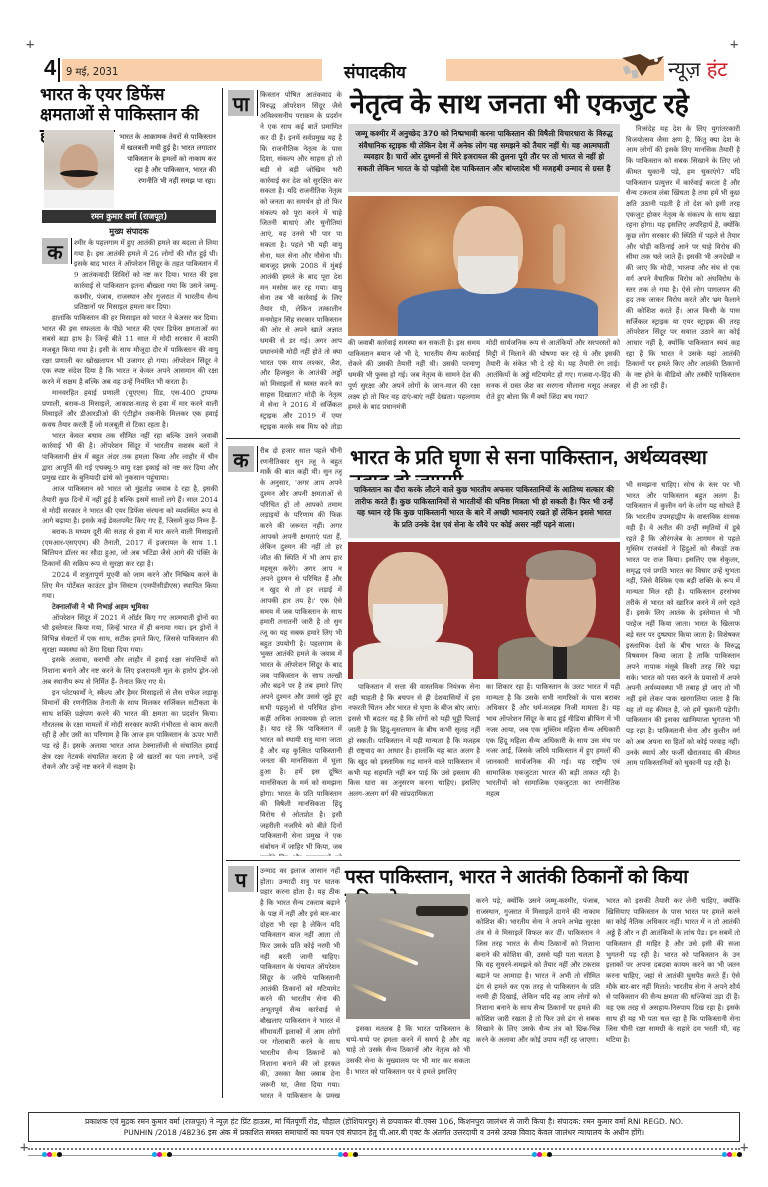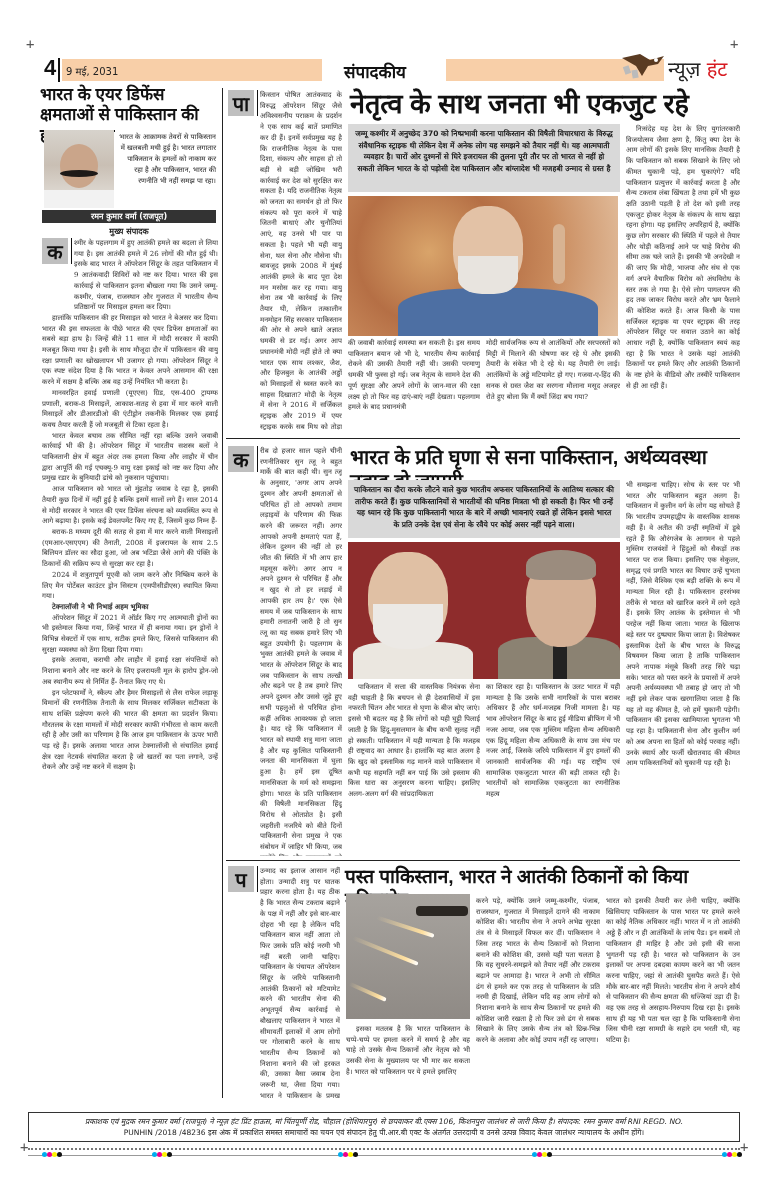--- a/index.html
+++ b/index.html
@@ -106,21 +106,21 @@
   <div class="author-name">रमन कुमार वर्मा (राजपूत)</div>
   <div class="author-role">मुख्य संपादक</div>
 </div>
 <div class="dropcap" style="left:42px;top:238px;">क</div>
 <div class="col" style="left:42px;top:238px;width:176px;height:860px;">
   <p style="text-indent:0;padding-left:32px;">श्मीर के पहलगाम में हुए आतंकी हमले का बदला ले लिया गया है। इस आतंकी हमले में 26 लोगों की मौत हुई थी। इसके बाद भारत ने ऑपरेशन सिंदूर के तहत पाकिस्तान में 9 आतंकवादी शिविरों को नष्ट कर दिया। भारत की इस कार्रवाई से पाकिस्तान इतना बौखला गया कि उसने जम्मू-कश्मीर, पंजाब, राजस्थान और गुजरात में भारतीय सैन्य प्रतिष्ठानों पर मिसाइल हमला कर दिया।</p>
   <p>हालांकि पाकिस्तान की हर मिसाइल को भारत ने बेअसर कर दिया। भारत की इस सफलता के पीछे भारत की एयर डिफेंस क्षमताओं का सबसे बड़ा हाथ है। जिन्हें बीते 11 साल में मोदी सरकार में काफी मजबूत किया गया है। इसी के साथ मौजूदा दौर में पाकिस्तान की वायु रक्षा प्रणाली का खोखलापन भी उजागर हो गया। ऑपरेशन सिंदूर ने एक स्पष्ट संदेश दिया है कि भारत न केवल अपने आसमान की रक्षा करने में सक्षम है बल्कि अब वह उन्हें नियंत्रित भी करता है।</p>
   <p>मानवरहित हवाई प्रणाली (यूएएस) ग्रिड, एस-400 ट्रायम्फ प्रणाली, बराक-8 मिसाइलें, आकाश-सतह से हवा में मार करने वाली मिसाइलें और डीआरडीओ की एंटीड्रोन तकनीकें मिलकर एक हवाई कवच तैयार करती हैं जो मजबूती से टिका रहता है।</p>
   <p>भारत केवल बचाव तक सीमित नहीं रहा बल्कि उसने जवाबी कार्रवाई भी की है। ऑपरेशन सिंदूर में भारतीय सशस्त्र बलों ने पाकिस्तानी क्षेत्र में बहुत अंदर तक हमला किया और लाहौर में चीन द्वारा आपूर्ति की गई एचक्यू-9 वायु रक्षा इकाई को नष्ट कर दिया और प्रमुख रडार के बुनियादी ढांचे को नुकसान पहुंचाया।</p>
   <p>आज पाकिस्तान को भारत जो मुंहतोड़ जवाब दे रहा है, इसकी तैयारी कुछ दिनों में नहीं हुई है बल्कि इसमें सालों लगे हैं। साल 2014 से मोदी सरकार ने भारत की एयर डिफेंस संरचना को व्यवस्थित रूप से आगे बढ़ाया है। इसके कई डेवलपमेंट किए गए हैं, जिसमें कुछ निम्न हैं-</p>
-  <p>बराक-8 मध्यम दूरी की सतह से हवा में मार करने वाली मिसाइलों (एमआर-एसएएम) की तैनाती, 2008 में इजरायल के साथ 2.5 बिलियन डॉलर का सौदा हुआ, जो अब भटिंडा जैसे आगे की पंक्ति के ठिकानों की सक्रिय रूप से सुरक्षा कर रहा है।</p>
+  <p>बराक-8 मध्यम दूरी की सतह से हवा में मार करने वाली मिसाइलों (एमआर-एसएएम) की तैनाती, 2017 में इजरायल के साथ 1.1 बिलियन डॉलर का सौदा हुआ, जो अब भटिंडा जैसे आगे की पंक्ति के ठिकानों की सक्रिय रूप से सुरक्षा कर रहा है।</p>
   <p>2024 में शत्रुतापूर्ण यूएवी को जाम करने और निष्क्रिय करने के लिए मैन पोर्टेबल काउंटर ड्रोन सिस्टम (एमपीसीडीएस) स्थापित किया गया।</p>
   <p style="font-weight:bold;">टेक्नालॉजी ने भी निभाई अहम भूमिका</p>
   <p>ऑपरेशन सिंदूर में 2021 में ऑर्डर किए गए आत्मघाती ड्रोनों का भी इस्तेमाल किया गया, जिन्हें भारत में ही बनाया गया। इन ड्रोनों ने विभिन्न सेक्टरों में एक साथ, सटीक हमले किए, जिससे पाकिस्तान की सुरक्षा व्यवस्था को ठेंगा दिखा दिया गया।</p>
   <p>इसके अलावा, कराची और लाहौर में हवाई रक्षा संपत्तियों को निशाना बनाने और नष्ट करने के लिए इजरायली मूल के हारोप ड्रोन-जो अब स्थानीय रूप से निर्मित हैं- तैनात किए गए थे।</p>
   <p>इन प्लेटफार्मों ने, स्कैल्प और हैमर मिसाइलों से लैस राफेल लड़ाकू विमानों की रणनीतिक तैनाती के साथ मिलकर सर्जिकल सटीकता के साथ शक्ति प्रक्षेपण करने की भारत की क्षमता का प्रदर्शन किया। गौरतलब के रक्षा मामलों में मोदी सरकार काफी गंभीरता से काम करती रही है और उसी का परिणाम है कि आज हम पाकिस्तान के ऊपर भारी पड़ रहे हैं। इसके अलावा भारत आज टेक्नालॉजी से संचालित हवाई क्षेत्र रक्षा नेटवर्क संचालित करता है जो खतरों का पता लगाने, उन्हें रोकने और उन्हें नष्ट करने में सक्षम है।</p>
 </div>
 
 <div class="vrule" style="left:222px;top:88px;height:1010px;"></div>
 
 <div class="headline h-main1">नेतृत्व के साथ जनता भी एकजुट रहे</div>
@@ -189,21 +189,21 @@
   <p>इसका मतलब है कि भारत पाकिस्तान के चप्पे-चप्पे पर हमला करने में समर्थ है और वह चाहे तो उसके सैन्य ठिकानों और नेतृत्व को भी उसकी सेना के मुख्यालय पर भी मार कर सकता है। भारत को पाकिस्तान पर ये हमले इसलिए</p>
 </div>
 <div class="col" style="left:476px;top:896px;width:124px;height:202px;">
   <p style="text-indent:0;">करने पड़े, क्योंकि उसने जम्मू-कश्मीर, पंजाब, राजस्थान, गुजरात में मिसाइलें दागने की नाकाम कोशिश की। भारतीय सेना ने अपने अभेद्य सुरक्षा तंत्र से वे मिसाइलें विफल कर दीं। पाकिस्तान ने जिस तरह भारत के सैन्य ठिकानों को निशाना बनाने की कोशिश की, उससे यही पता चलता है कि वह सुधरने-समझने को तैयार नहीं और टकराव बढ़ाने पर आमादा है। भारत ने अभी तो सीमित ढंग से हमले कर एक तरह से पाकिस्तान के प्रति नरमी ही दिखाई, लेकिन यदि वह आम लोगों को निशाना बनाने के साथ सैन्य ठिकानों पर हमले की कोशिश जारी रखता है तो फिर उसे ढंग से सबक सिखाने के लिए उसके सैन्य तंत्र को छिन्न-भिन्न करने के अलावा और कोई उपाय नहीं रह जाएगा।</p>
 </div>
 <div class="col" style="left:606px;top:896px;width:134px;height:202px;">
   <p style="text-indent:0;">भारत को इसकी तैयारी कर लेनी चाहिए, क्योंकि खिसियाए पाकिस्तान के पास भारत पर हमले करने का कोई नैतिक अधिकार नहीं। भारत में न तो आतंकी अड्डे हैं और न ही आतंकियों के लांच पैड। इन सबमें तो पाकिस्तान ही माहिर है और उसे इसी की सजा भुगतनी पड़ रही है। भारत को पाकिस्तान के उन इलाकों पर अपना दबदबा कायम करने का भी जतन करना चाहिए, जहां से आतंकी घुसपैठ करते हैं। ऐसे मौके बार-बार नहीं मिलते। भारतीय सेना ने अपने शौर्य से पाकिस्तान की सैन्य क्षमता की धज्जियां उड़ा दी हैं। वह एक तरह से असहाय-निरुपाय दिख रहा है। इसके साथ ही यह भी पता चल रहा है कि पाकिस्तानी सेना जिस चीनी रक्षा सामग्री के सहारे दम भरती थी, वह घटिया है।</p>
 </div>
 
 <div class="footer-box">
-  <div style="white-space:nowrap;overflow:hidden;font-style:italic;">प्रकाशक एवं मुद्रक रमन कुमार वर्मा (राजपूत) ने न्यूज़ हंट प्रिंट हाऊस, मां चिंतपूर्णी रोड, चौहाल (होशियारपुर) से छपवाकर बी.एक्स 106, किशनपुरा जालंधर से जारी किया है। संपादक: रमन कुमार वर्मा RNI REGD. NO.</div>
+  <div style="white-space:nowrap;overflow:hidden;">प्रकाशक एवं मुद्रक रमन कुमार वर्मा (राजपूत) ने न्यूज़ हंट प्रिंट हाऊस, मां चिंतपूर्णी रोड, चौहाल (होशियारपुर) से छपवाकर बी.एक्स 106, किशनपुरा जालंधर से जारी किया है। संपादक: रमन कुमार वर्मा RNI REGD. NO.</div>
   <div style="white-space:nowrap;overflow:hidden;">PUNHIN /2018 /48236 इस अंक में प्रकाशित समस्त समाचारों का चयन एवं संपादन हेतु पी.आर.बी एक्ट के अंतर्गत उत्तरदायी व उनसे उत्पन्न विवाद केवल जालंधर न्यायालय के अधीन होंगे।</div>
 </div>
 <div class="dotted"></div>
 <div class="regline"></div>
 <div class="cmyk" style="left:42px;">
     <span style="background:#00aeef"></span>
     <span style="background:#ec008c"></span>
     <span style="background:#fff200"></span>
     <span style="background:#111"></span>
   </div>

